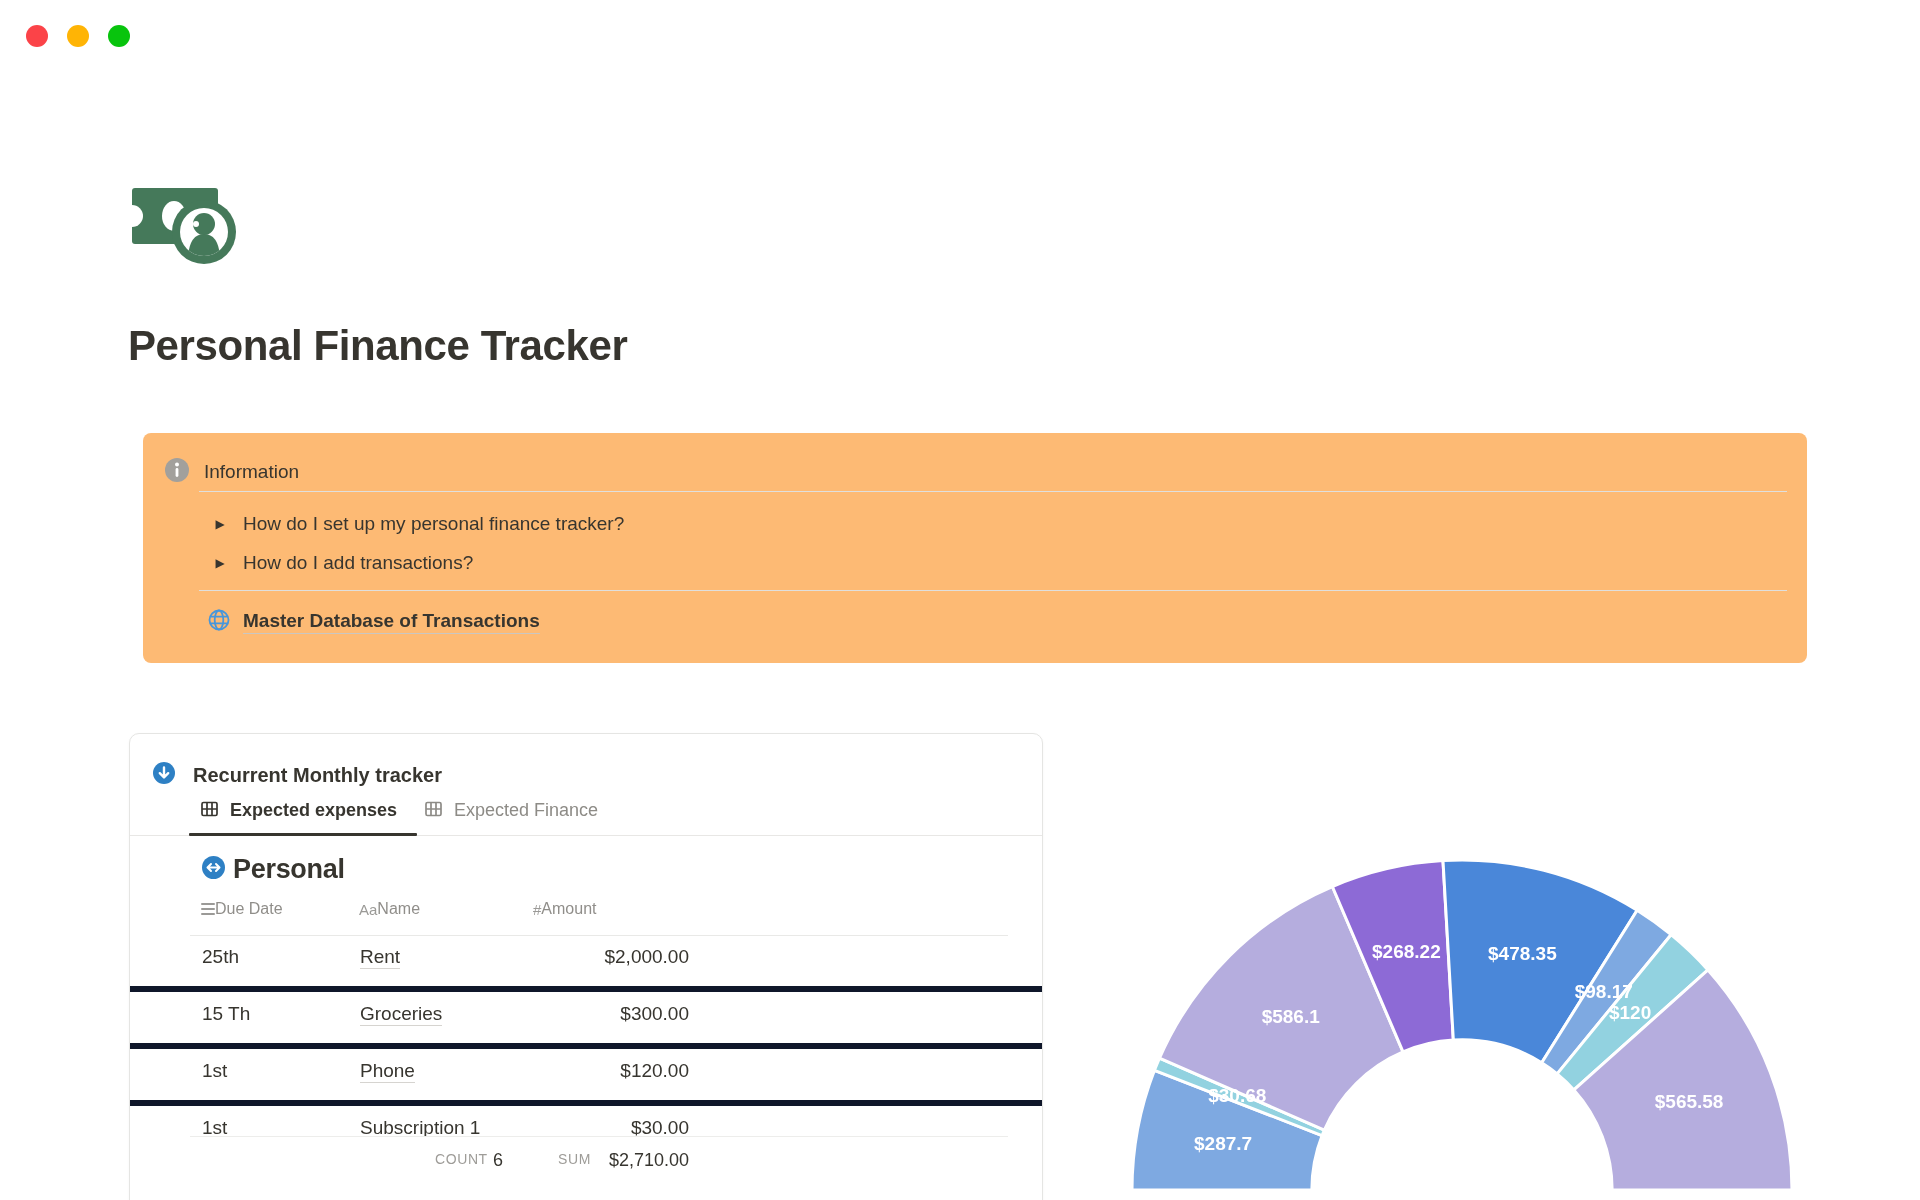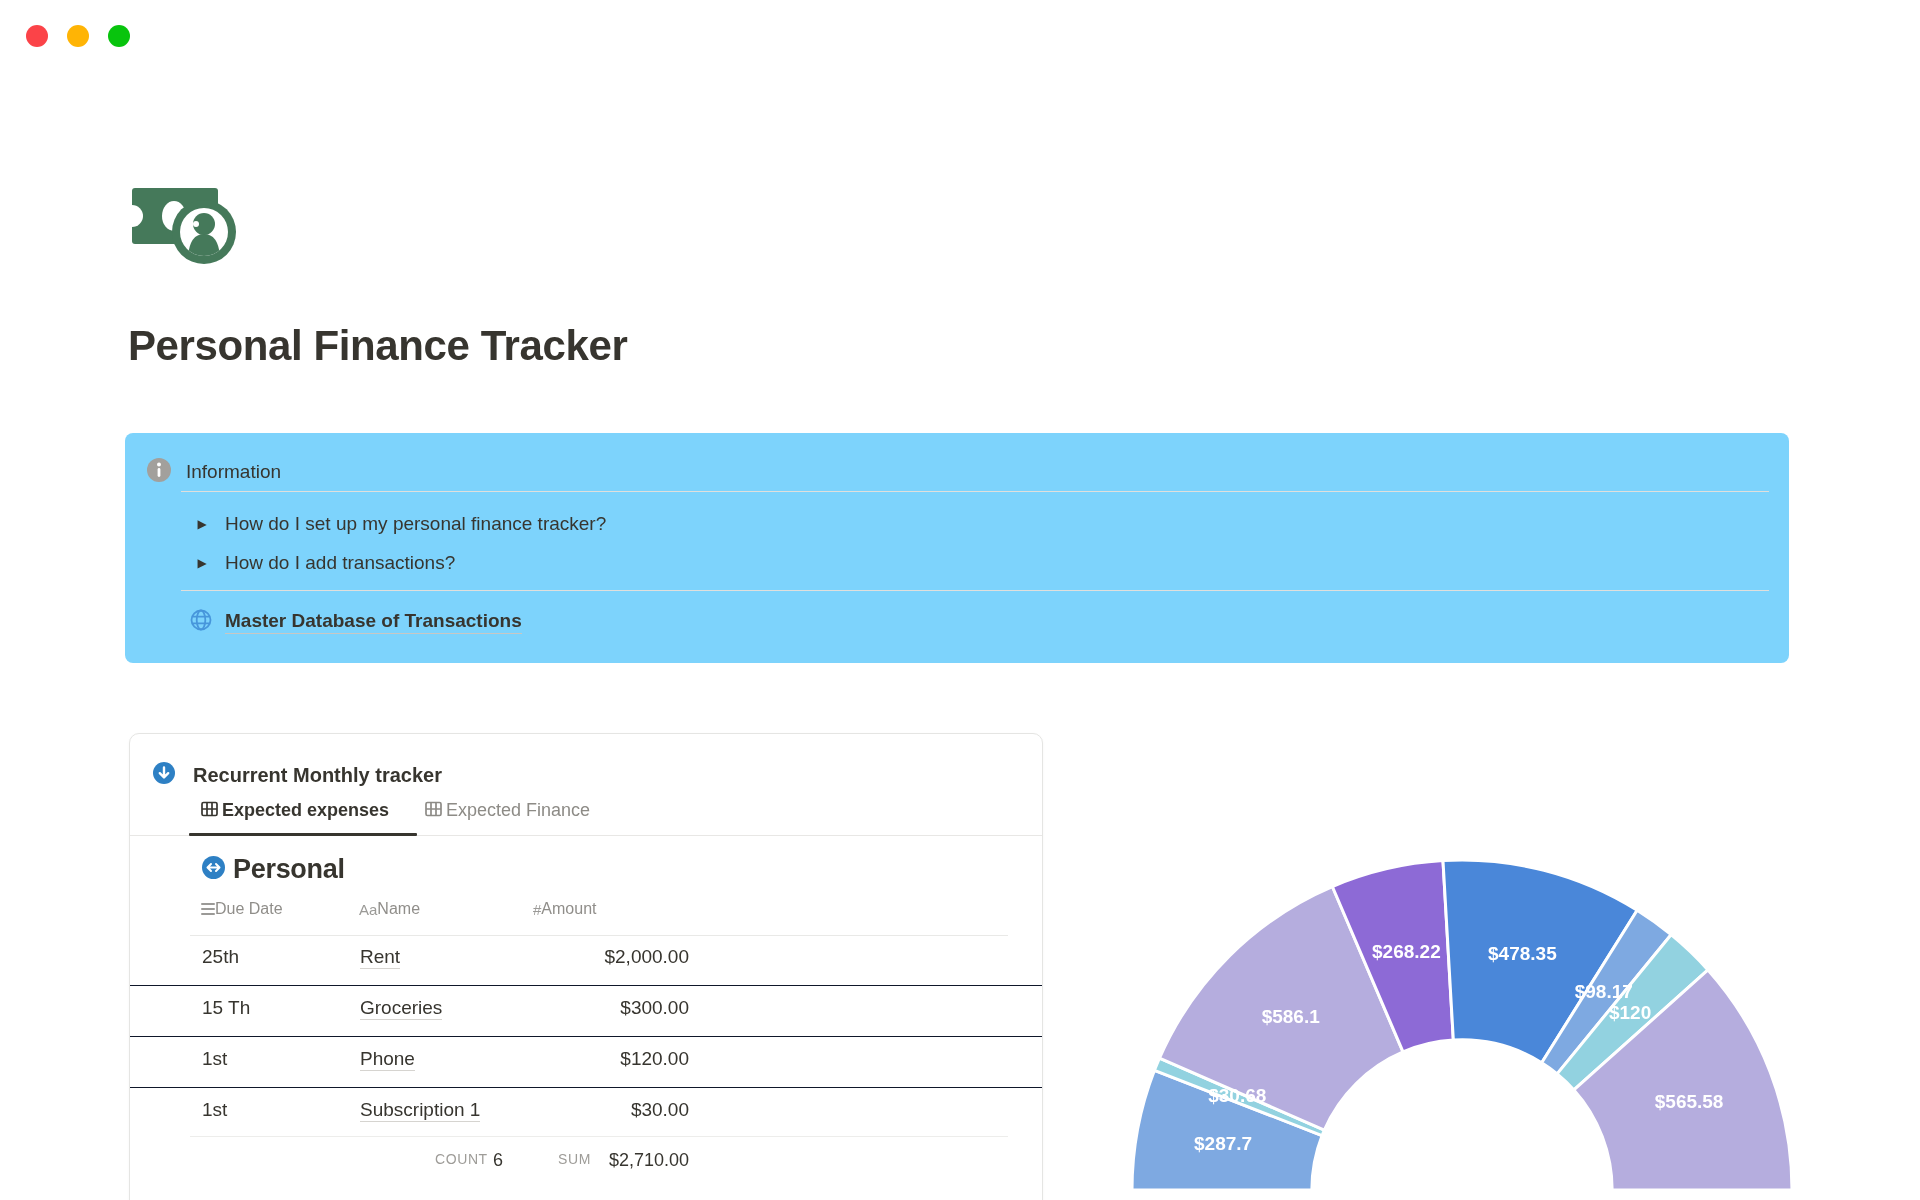--- a/index.html
+++ b/index.html
@@ -9,57 +9,57 @@
   
   .traffic{position:absolute;left:26px;top:25px;display:flex;gap:19px;}
   .tl{width:22px;height:22px;border-radius:50%;display:inline-block;}
 
   
   .page-icon{position:absolute;left:130px;top:180px;width:108px;height:86px;}
   .page-title{position:absolute;left:128px;top:322px;margin:0;font-size:42px;font-weight:700;
     color:#37352f;letter-spacing:-0.4px;}
 
   
-  .callout{position:absolute;left:125px;top:433px;width:1664px;height:230px;background:#7dd3fc;border-radius:8px;}
+  .callout{position:absolute;left:143px;top:433px;width:1664px;height:230px;background:#fdba74;border-radius:8px;}
   .co-head{position:absolute;left:22px;top:25px;display:flex;align-items:center;gap:15px;}
   .co-title{font-size:19px;color:#37352f;}
   .co-div{position:absolute;left:56px;width:1588px;height:1px;background:#e0dfdc;}
   .d1{top:58px;} .d2{top:157px;}
   .toggle-row{position:absolute;left:68px;display:flex;align-items:center;gap:14px;height:39px;}
   .t1{top:71px;} .t2{top:110px;}
   .tri{font-size:12px;color:#37352f;width:18px;text-align:center;}
   .toggle-label{font-size:19px;color:#37352f;}
   .link-row{position:absolute;left:64px;top:167px;display:flex;align-items:center;gap:12px;height:44px;cursor:pointer;}
   .link-label{font-size:19px;font-weight:600;color:#37352f;border-bottom:1.5px solid #c9c7c3;padding-bottom:1px;}
 
   
   .card{position:absolute;left:129px;top:733px;width:914px;height:500px;background:#fff;
     border:1px solid #e5e5e3;border-radius:10px;box-shadow:0 1px 3px rgba(15,15,15,.04);overflow:hidden;}
   .card-head{position:absolute;left:23px;top:28px;display:flex;align-items:center;gap:18px;}
   .card-title{font-size:20px;font-weight:600;color:#37352f;}
   .tabs-border{position:absolute;left:0;top:101px;width:914px;height:1px;background:#e8e7e5;}
-  .tab{position:absolute;top:66px;display:flex;align-items:center;gap:4px;cursor:pointer;}
+  .tab{position:absolute;top:66px;display:flex;align-items:center;gap:12px;cursor:pointer;}
   .tab-1{left:71px;} .tab-2{left:295px;}
   .tab-label{font-size:18px;}
   .tab-active .tab-label{color:#37352f;font-weight:600;}
   .tab-inactive .tab-label{color:#8d8b86;font-weight:400;}
   .tab-underline{position:absolute;left:59px;top:99px;width:228px;height:3px;background:#37352f;border-radius:1px;}
   .section-head{position:absolute;left:72px;top:120px;display:flex;align-items:center;gap:8px;}
   .section-title{font-size:27px;font-weight:700;color:#37352f;letter-spacing:-0.3px;}
 
   .cols{position:absolute;top:166px;left:0;width:914px;height:34px;color:#908e8a;}
   .col{position:absolute;display:flex;align-items:center;font-size:16px;}
   .col-due{left:71px;} .col-name{left:229px;} .col-amt{left:403px;}
   .prop-ic{color:#9b9a97;font-size:15px;}
   .bars{display:inline-flex;flex-direction:column;gap:3px;}
   .bars i{display:block;width:14px;height:2px;background:#9b9a97;border-radius:1px;}
 
   .head-div{position:absolute;left:60px;top:201px;width:818px;height:1px;background:#e9e9e7;}
   .rows{position:absolute;left:0;top:201px;width:914px;height:201px;overflow:hidden;}
-  .trow{position:relative;width:914px;height:51px;border-bottom:1px solid #0f172a;}
+  .trow{position:relative;width:914px;height:57px;border-bottom:6px solid #0f172a;}
   .c-date{position:absolute;left:72px;top:0;line-height:44.7px;font-size:19px;color:#37352f;}
   .c-name{position:absolute;left:230px;top:0;line-height:44.7px;font-size:19px;color:#37352f;}
   .c-name .nm{border-bottom:1.5px solid #d6d4d0;padding-bottom:1px;font-weight:500;}
   .c-amt{position:absolute;left:403px;width:156px;top:0;line-height:44.7px;font-size:19px;color:#37352f;text-align:right;}
 
   .foot-div{position:absolute;left:60px;top:402px;width:818px;height:1px;background:#ededeb;}
   .tfoot{position:absolute;left:0;top:403px;width:914px;height:50px;background:#fff;}
   .f-lab{position:absolute;top:14px;font-size:14px;letter-spacing:.6px;color:#9e9c98;}
   .f-val{position:absolute;top:13px;font-size:18px;color:#37352f;}
   .f-count-lab{left:305px;} .f-count-val{left:363px;}

